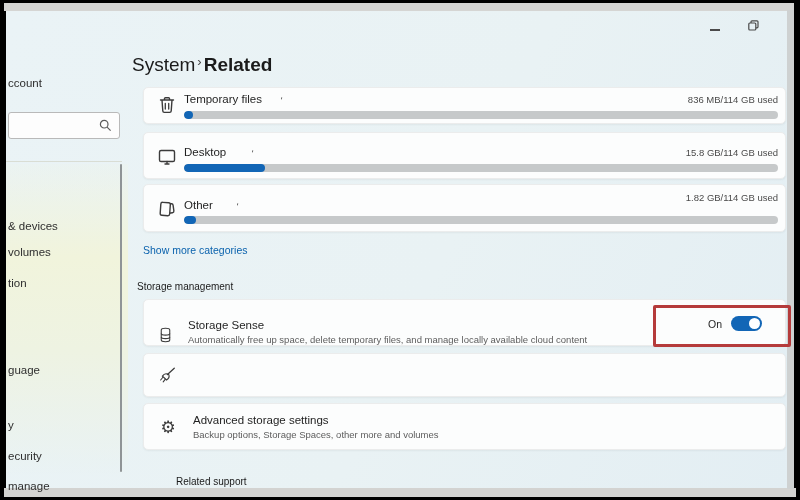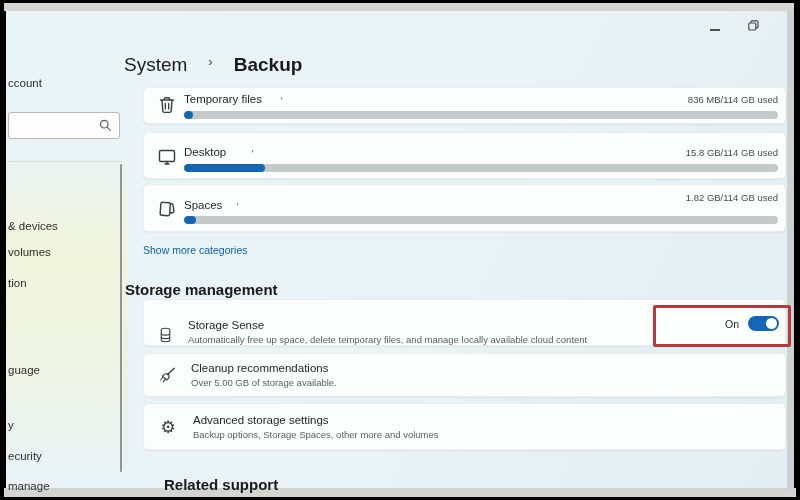--- a/index.html
+++ b/index.html
@@ -22,21 +22,21 @@
   .account-frag{position:absolute;left:2px;top:66px;font-size:11.5px;color:#2e2e2e;}
   .search-box{position:absolute;left:2px;top:101px;width:110px;height:25px;background:#fdfdfd;
     border:1px solid #b9b9b9;border-radius:3px;}
   .search-box svg{position:absolute;right:7px;top:6px;}
   .side-item{position:absolute;left:2px;font-size:11.5px;color:#2f2f2f;white-space:nowrap;}
   .scrollbar{position:absolute;left:114px;top:153px;width:2px;height:308px;background:#8f9496;border-radius:1px;}
   
   .win-controls{position:absolute;right:28px;top:6px;display:flex;gap:28px;align-items:center;}
   .min-glyph{width:10px;height:1.6px;background:#4a4a4a;display:inline-block;}
   
-  .breadcrumb{position:absolute;left:118px;top:43px;font-size:19px;color:#1b1b1b;display:flex;align-items:flex-start;gap:21px;}
+  .breadcrumb{position:absolute;left:126px;top:43px;font-size:19px;color:#1b1b1b;display:flex;align-items:flex-start;gap:2px;}
   .crumb-parent{font-weight:400;}
   .crumb-sep{font-size:13px;color:#454545;}
   .crumb-current{font-weight:700;}
   
   .card{position:absolute;left:137px;width:643px;background:#fcfdfd;border:1px solid #ebecec;
     border-radius:5px;box-shadow:0 1px 2px rgba(0,0,0,0.05);box-sizing:border-box;}
   .cat-icon{position:absolute;left:13px;width:20px;height:20px;color:#3b3b3b;}
   .cat-label{position:absolute;left:40px;font-size:11.5px;color:#1f1f1f;}
   .cat-mark{position:absolute;font-size:10px;color:#4c4c4c;transform:rotate(14deg);}
   .cat-usage{position:absolute;right:7px;font-size:9.5px;color:#4a4a4a;}
@@ -46,36 +46,36 @@
   #card-desktop{top:121px;height:47px;}
   #card-other{top:173px;height:48px;}
   #card-temp .cat-icon{top:7px;} #card-temp .cat-label{top:5px;} #card-temp .cat-mark{left:136px;top:7px;}
   #card-temp .cat-usage{top:6px;} #card-temp .bar-track{top:23px;}
   #card-desktop .cat-icon{top:14px;} #card-desktop .cat-label{top:13px;} #card-desktop .cat-mark{left:107px;top:15px;}
   #card-desktop .cat-usage{top:14px;} #card-desktop .bar-track{top:31px;}
   #card-other .cat-icon{top:14px;} #card-other .cat-label{top:14px;} #card-other .cat-mark{left:92px;top:16px;}
   #card-other .cat-usage{top:7px;margin-left:31px;} #card-other .bar-track{top:31px;}
   
   .link{position:absolute;left:137px;top:233px;font-size:10.5px;color:#0a62ad;cursor:pointer;}
-  .section-heading{position:absolute;left:119px;font-size:15px;font-weight:700;color:#1a1a1a;}
+  .section-heading{position:absolute;left:131px;font-size:10px;font-weight:400;color:#1a1a1a;}
   #h-management{top:270px;}
   #h-related{top:465px;margin-left:39px;}
   
   .mcard{display:flex;align-items:center;}
   #card-sense{top:288px;height:47px;align-items:flex-end;}
   #card-cleanup{top:342px;height:44px;}
   #card-advanced{top:392px;height:47px;}
   .m-icon{width:22px;height:22px;margin-left:13px;margin-right:14px;flex:0 0 auto;color:#3b3b3b;
     display:flex;align-items:center;justify-content:center;font-family:"DejaVu Sans",sans-serif;font-size:17px;}
   .m-text{display:flex;flex-direction:column;gap:3px;}
   .m-title{font-size:11.5px;color:#1f1f1f;}
   .m-sub{font-size:9.5px;color:#5d5d5d;}
   
   .toggle-wrap{position:absolute;right:-3px;top:7px;width:130px;height:33px;display:flex;align-items:center;
-    justify-content:flex-end;gap:9px;padding-right:9px;box-sizing:border-box;}
+    justify-content:flex-end;gap:9px;padding-right:26px;box-sizing:border-box;}
   .red-box{position:absolute;right:-6px;top:5px;width:132px;height:36px;border:3px solid #b53b3b;
     border-radius:2px;pointer-events:none;}
   .toggle-label{font-size:10.5px;color:#1f1f1f;}
   .toggle{width:31px;height:15px;border-radius:8px;background:#1266b6;position:relative;cursor:pointer;}
   .toggle .knob{position:absolute;right:2px;top:2px;width:11px;height:11px;border-radius:50%;background:#fff;}
 </style>
 </head>
 <body>
 
 <div class="top-strip"></div>
@@ -108,21 +108,21 @@
   <div class="side-item" style="top:266px">tion</div>
   <div class="side-item" style="top:353px">guage</div>
   <div class="side-item" style="top:408px">y</div>
   <div class="side-item" style="top:439px">ecurity</div>
   <div class="side-item" style="top:469px">manage</div>
   <div class="scrollbar"></div>
 
   <div class="breadcrumb">
     <span class="crumb-parent">System</span>
     <span class="crumb-sep">›</span>
-    <span class="crumb-current">Backup</span>
+    <span class="crumb-current">Related</span>
   </div>
 
   <div class="card" id="card-temp">
     <svg class="cat-icon" viewBox="0 0 20 20">
       <path d="M3.5 5h13" stroke="#3b3b3b" stroke-width="1.4" fill="none" stroke-linecap="round"></path>
       <path d="M7.5 5V3.6c0-.5.4-.9.9-.9h3.2c.5 0 .9.4.9.9V5" stroke="#3b3b3b" stroke-width="1.4" fill="none"></path>
       <path d="M5 5l.8 11c.05.8.7 1.4 1.5 1.4h5.4c.8 0 1.45-.6 1.5-1.4L15 5" stroke="#3b3b3b" stroke-width="1.4" fill="none"></path>
       <path d="M8.3 8.5v5.5M11.7 8.5v5.5" stroke="#3b3b3b" stroke-width="1.3" fill="none" stroke-linecap="round"></path>
     </svg>
     <span class="cat-label">Temporary files</span>
@@ -144,21 +144,21 @@
     <div class="bar-track">
         <div class="bar-fill" style="width: 13.7%;"></div>
       </div>
   </div>
 
   <div class="card" id="card-other">
     <svg class="cat-icon" viewBox="0 0 20 20">
       <rect x="9.5" y="5" width="7" height="9" rx="1.6" fill="none" stroke="#3b3b3b" stroke-width="1.4" transform="rotate(-8 13 9.5)"></rect>
       <rect x="3.5" y="3.5" width="9.5" height="13" rx="1.8" fill="#fcfdfd" stroke="#3b3b3b" stroke-width="1.4" transform="rotate(4 8 10)"></rect>
     </svg>
-    <span class="cat-label">Spaces</span>
+    <span class="cat-label">Other</span>
     <span class="cat-mark">'</span>
     <span class="cat-usage">1.82 GB/114 GB used</span>
     <div class="bar-track">
         <div class="bar-fill" style="width: 2%;"></div>
       </div>
   </div>
 
   <div class="link">Show more categories</div>
 
   <div class="section-heading" id="h-management">Storage management</div>
@@ -180,24 +180,20 @@
     </div>
     <div class="red-box"></div>
   </div>
 
   <div class="card mcard" id="card-cleanup" style="position:absolute;">
     <svg class="m-icon" viewBox="0 0 22 22" style="width:20px;height:20px;">
       <path d="M19 3.5 L11.5 10.5" stroke="#3b3b3b" stroke-width="1.4" fill="none" stroke-linecap="round"></path>
       <path d="M11.8 10 c-2 -.8 -4.5 .2 -5.8 2.2 l4.5 4.2 c2.1 -1.2 3.2 -3.6 2.6 -5.6 z" fill="none" stroke="#3b3b3b" stroke-width="1.3"></path>
       <path d="M6.5 13.5 l-2.5 3 M9 15.8 l-2.2 2.7" stroke="#3b3b3b" stroke-width="1.2" fill="none" stroke-linecap="round"></path>
     </svg>
-    <div class="m-text">
-      <span class="m-title">Cleanup recommendations</span>
-      <span class="m-sub">Over 5.00 GB of storage available.</span>
-    </div>
   </div>
 
   <div class="card mcard" id="card-advanced" style="position:absolute;">
     <span class="m-icon">⚙</span>
     <div class="m-text">
       <span class="m-title">Advanced storage settings</span>
       <span class="m-sub">Backup options, Storage Spaces, other more and volumes</span>
     </div>
   </div>
 

